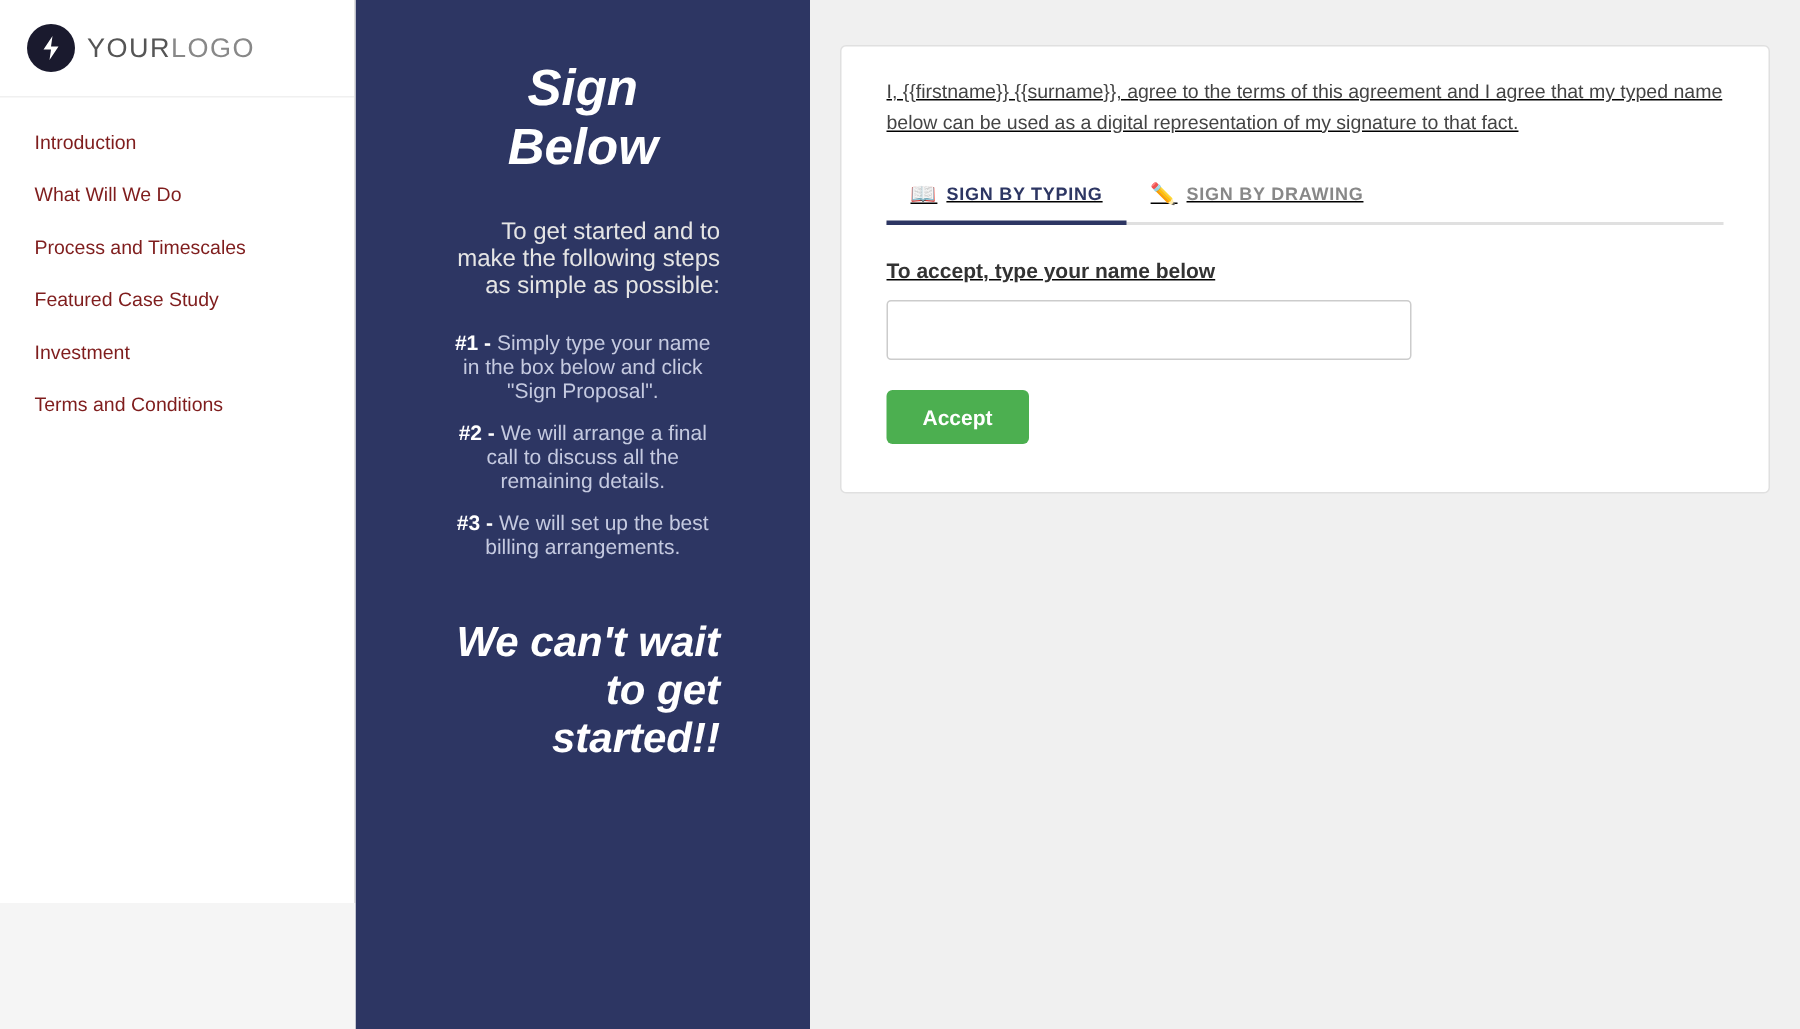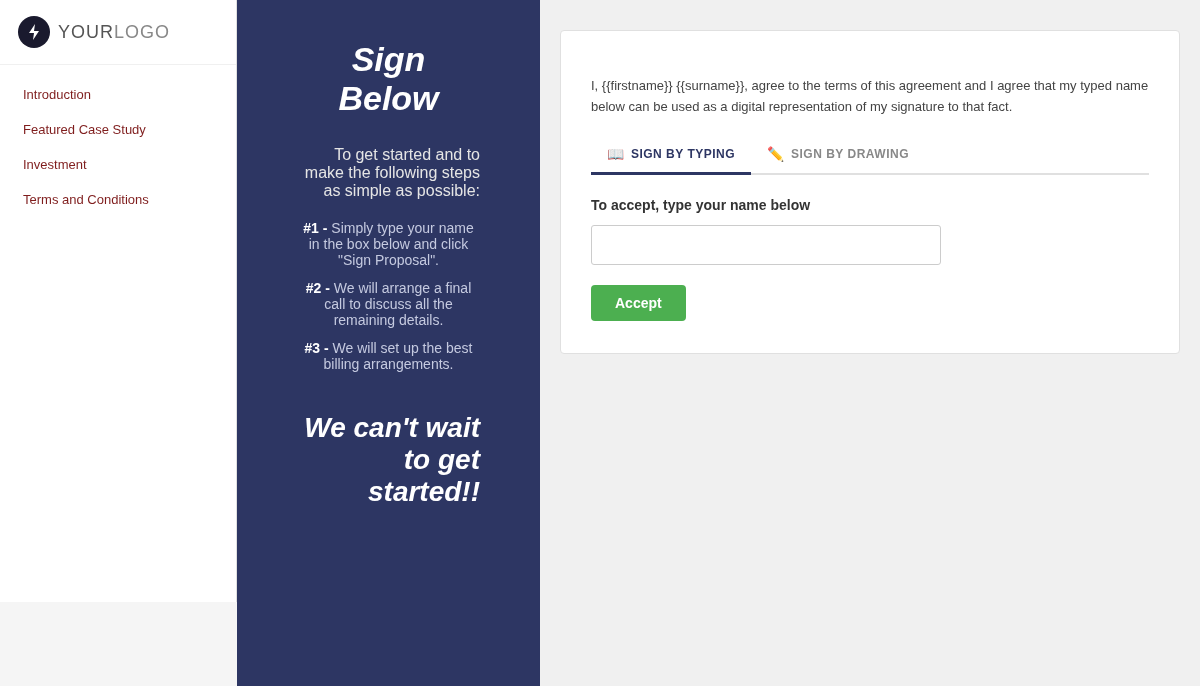--- a/index.html
+++ b/index.html
@@ -147,23 +147,24 @@
       display: flex;
       justify-content: center;
       align-items: flex-start;
       padding: 30px 20px;
     }
 
     .sign-card {
       background: white;
       border: 1px solid #e0e0e0;
       border-radius: 4px;
-      padding: 45px 30px 32px;
+      padding: 20px 30px 32px;
       width: 620px;
       max-width: 100%;
+      text-decoration: underline;
     }
 
     .sign-agreement-text {
       font-size: 13px;
       color: #444;
       line-height: 1.6;
       margin-bottom: 20px;
     }
 
     .sign-tabs {
@@ -236,20 +237,22 @@
         <polygon points="10,1 4,10 9,10 8,17 14,8 9,8" fill="white"></polygon>
       </svg>
     </div>
     <div class="logo-text">
       <span>YOUR</span><span style="font-weight:400;color:#888;">LOGO</span>
     </div>
   </div>
 
   <nav class="sidebar-nav">
     <div class="nav-item">Introduction</div>
+    <div class="nav-item">What Will We Do</div>
+    <div class="nav-item">Process and Timescales</div>
     <div class="nav-item">Featured Case Study</div>
     <div class="nav-item">Investment</div>
     <div class="nav-item">Terms and Conditions</div>
   </nav>
 </div>
 
 <div class="main">
 
   <div class="hero-section">
     <h1 class="hero-title">Sign Below</h1>

